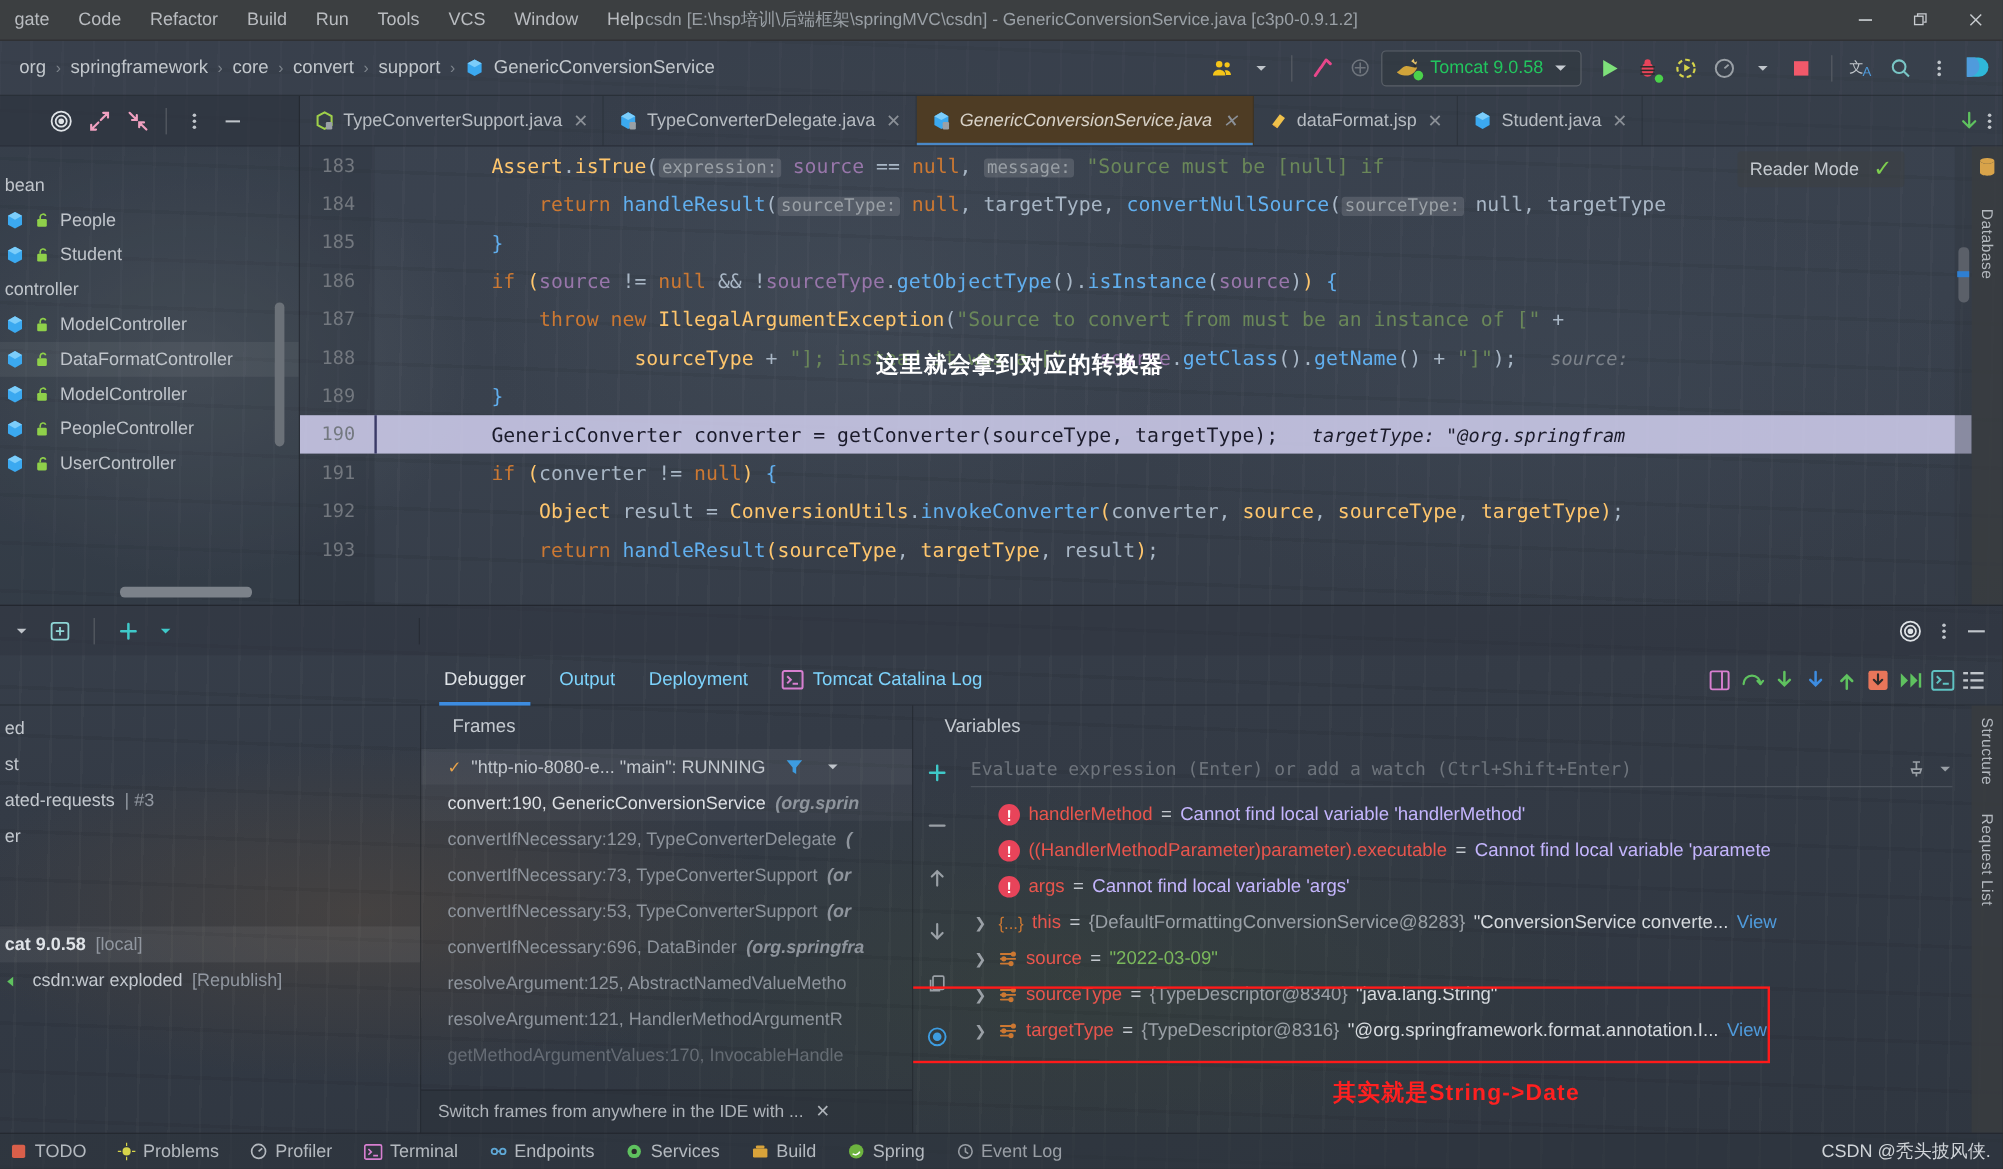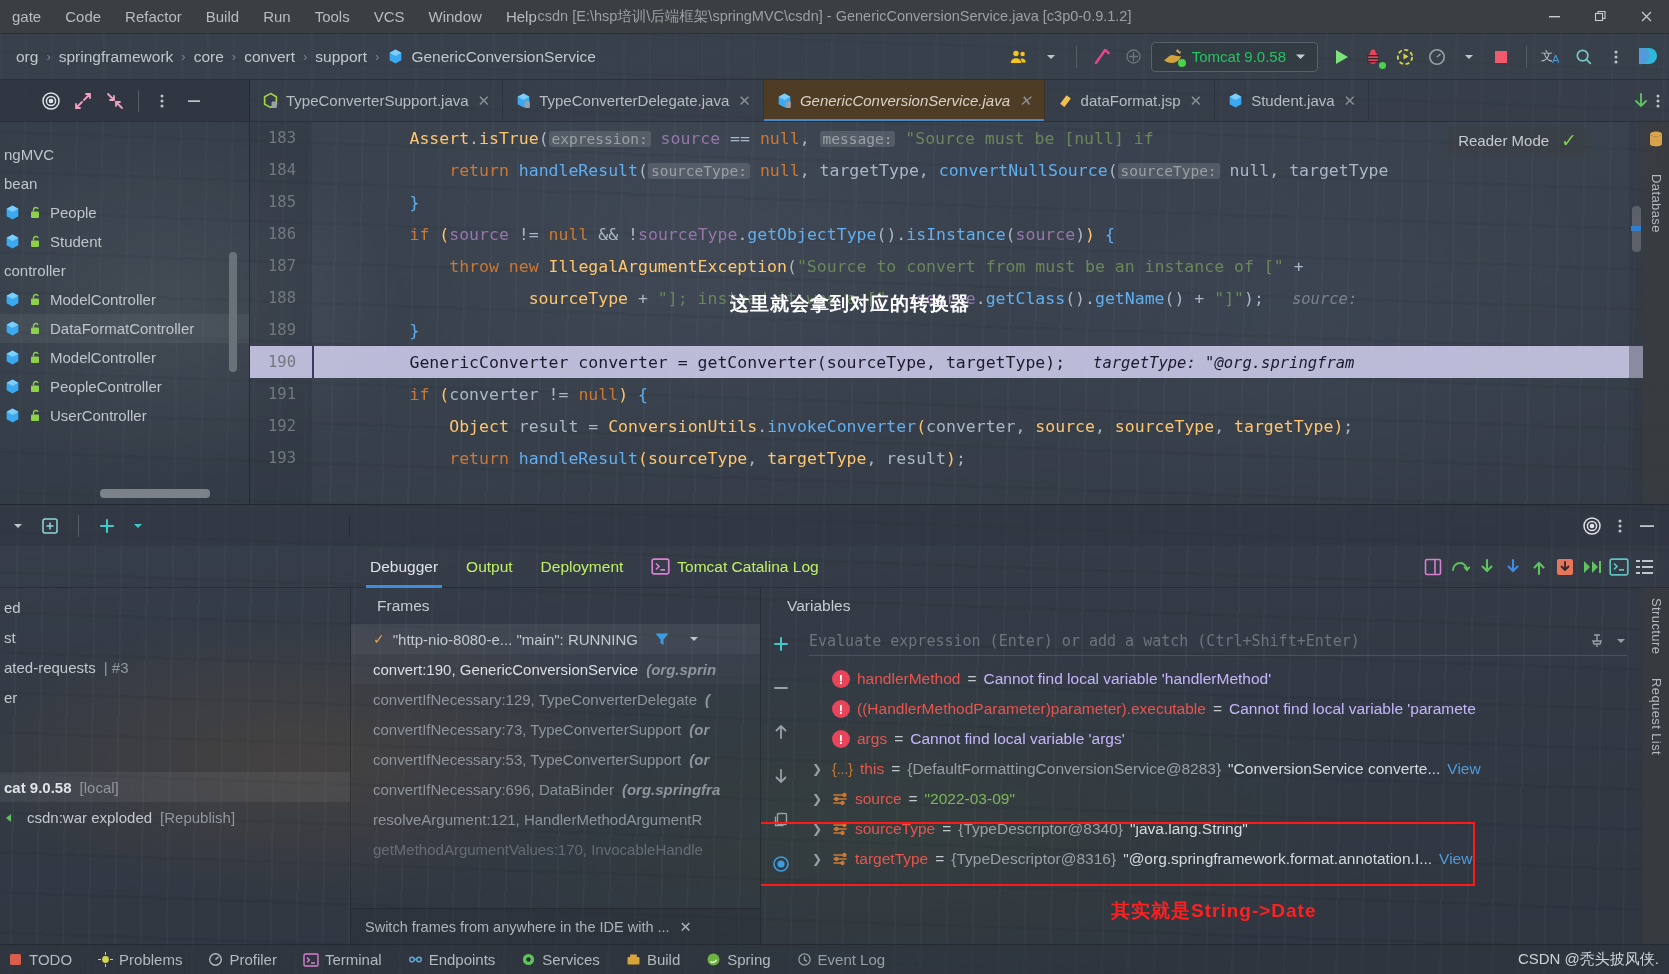--- a/index.html
+++ b/index.html
@@ -156,21 +156,21 @@
     background:rgba(46,52,62,.45); border-top:1px solid rgba(25,28,34,.6);
   }
   .dw-head-left{ width:350px; flex:0 0 350px; display:flex; align-items:center; gap:16px; padding-left:12px;
      border-right:1px solid rgba(25,28,34,.4);}
   .dw-head-right{ flex:1; display:flex; align-items:center; justify-content:flex-end; gap:14px; padding-right:12px; }
 
   .dw-tabs{
     height:42px; flex:0 0 42px; display:flex; align-items:center; gap:0;
     padding-left:356px; border-bottom:1px solid rgba(25,28,34,.45);
   }
-  .dtab{ display:flex; align-items:center; gap:7px; padding:0 14px; height:42px; font-size:15.5px; color:#bef264; position:relative; white-space:nowrap; }
+  .dtab{ display:flex; align-items:center; gap:7px; padding:0 14px; height:42px; font-size:15.5px; color:#7dd3fc; position:relative; white-space:nowrap; }
   .dtab.active{ color:#dfe3e7; }
   .dtab.active:after{ content:""; position:absolute; left:10px; right:10px; bottom:0; height:3px; background:#3d8ce0; }
   .dtab-actions{ margin-left:auto; display:flex; align-items:center; gap:6px; padding-right:14px; }
 
   .dw-body{ flex:1; display:flex; min-height:0; }
   .left-run{ width:350px; flex:0 0 350px; position:relative; overflow:hidden; font-size:15px; padding-top:4px; }
   .lr-row{ height:30px; display:flex; align-items:center; gap:8px; padding-left:4px; color:#c3c8ce; white-space:nowrap; }
   .lr-row.sel{ background:rgba(255,255,255,.06); }
   .lr-row.bold{ font-weight:bold; color:#dfe3e7; }
   .lr-dim{ color:#9197a0; }
@@ -516,23 +516,20 @@
             </svg>
         </span>
       </div>
     </div>
   </div>
 
   <div class="editor-wrap">
 
     <div class="proj-panel">
       <div class="ptree">
-        <div class="prow plain">
-          <span class="pname">ngMVC</span>
-        </div>
         <div class="prow plain">
           <span class="pname">bean</span>
         </div>
         <div class="prow">
           <span>
               <svg width="17" height="17" viewBox="0 0 16 16">
                 <path d="M8 1.5l5.5 3v7L8 14.5 2.5 11.5v-7z" fill="#3ba9f0"></path>
                 <path d="M8 1.5l5.5 3L8 7.6 2.5 4.5z" fill="#7ccdfa"></path>
               </svg>
             </span>
@@ -875,20 +872,23 @@
           </div>
           <div class="frow dim">
             <span>convertIfNecessary:53, TypeConverterSupport</span>
             <span class="pkg">(or</span>
           </div>
           <div class="frow dim">
             <span>convertIfNecessary:696, DataBinder</span>
             <span class="pkg">(org.springfra</span>
           </div>
           <div class="frow dim">
+            <span>resolveArgument:125, AbstractNamedValueMetho</span>
+          </div>
+          <div class="frow dim">
             <span>resolveArgument:121, HandlerMethodArgumentR</span>
           </div>
           <div class="frow dim" style="opacity:.55;">
             <span>getMethodArgumentValues:170, InvocableHandle</span>
           </div>
         </div>
         <div class="frames-foot">
           <span>Switch frames from anywhere in the IDE with ...</span>
           <span style="color:#aeb3b9;">✕</span>
         </div>

